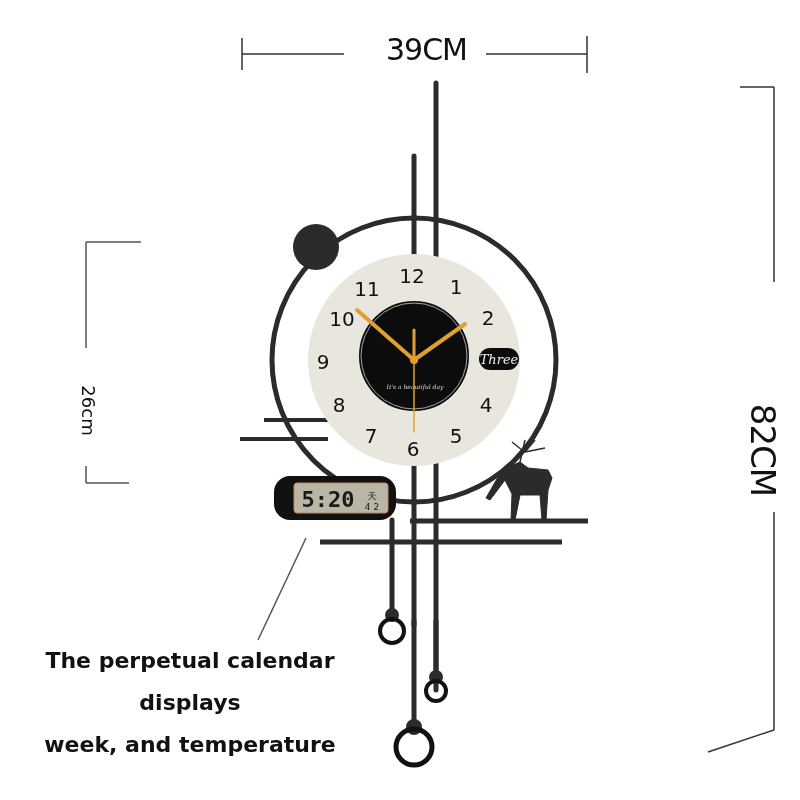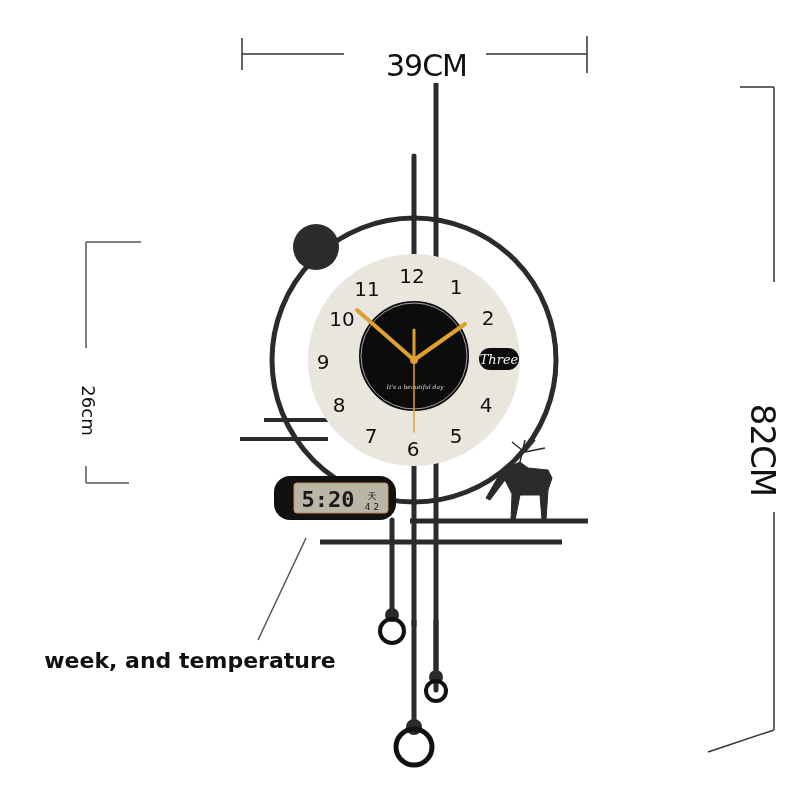--- a/index.html
+++ b/index.html
@@ -1,19 +1,19 @@
 <!DOCTYPE html>
 <html><head>
 <meta charset="utf-8">
 <style>
   html, body { margin:0; padding:0; background:#ffffff; }
   body { width:800px; height:800px; position:relative; overflow:hidden; font-family:"DejaVu Sans", sans-serif; }
   .abs { position:absolute; }
   .dim-label { color:#111; font-family:"DejaVu Sans", sans-serif; }
-  #w-label { left:380px; top:48px; font-size:30px; letter-spacing:-1px; background:#fff; padding:0 6px; }
+  #w-label { left:380px; top:32px; font-size:30px; letter-spacing:-1px; background:#fff; padding:0 6px; }
   #h-label { left:708px; top:430px; font-size:34px; transform:rotate(90deg); transform-origin:center; letter-spacing:-1px; width:110px; text-align:center; }
   #d-label { left:58px; top:400px; font-size:18px; transform:rotate(90deg); width:60px; text-align:center; }
   .caption { left:0; width:380px; text-align:center; font-size:22px; font-weight:bold; color:#111; line-height:42px; top:640px; font-family:"DejaVu Sans", sans-serif; }
   svg { position:absolute; left:0; top:0; }
   .numeral { font-family:"DejaVu Sans", sans-serif; font-size:20px; fill:#111; text-anchor:middle; }
 </style>
 </head>
 <body>
 
 <svg width="800" height="800">
@@ -108,14 +108,15 @@
     <line x1="436" y1="620" x2="436" y2="670" stroke="#2b2b2b" stroke-width="5"></line>
     <line x1="414" y1="620" x2="414" y2="720" stroke="#2b2b2b" stroke-width="5"></line>
   </g>
 </svg>
 
 <div class="abs dim-label" id="w-label">39CM</div>
 <div class="abs dim-label" id="h-label">82CM</div>
 <div class="abs dim-label" id="d-label">26cm</div>
 
 <div class="abs caption">
+  <div>The perpetual calendar displays</div>
   <div>week, and temperature</div>
 </div>
 
 </body></html>

